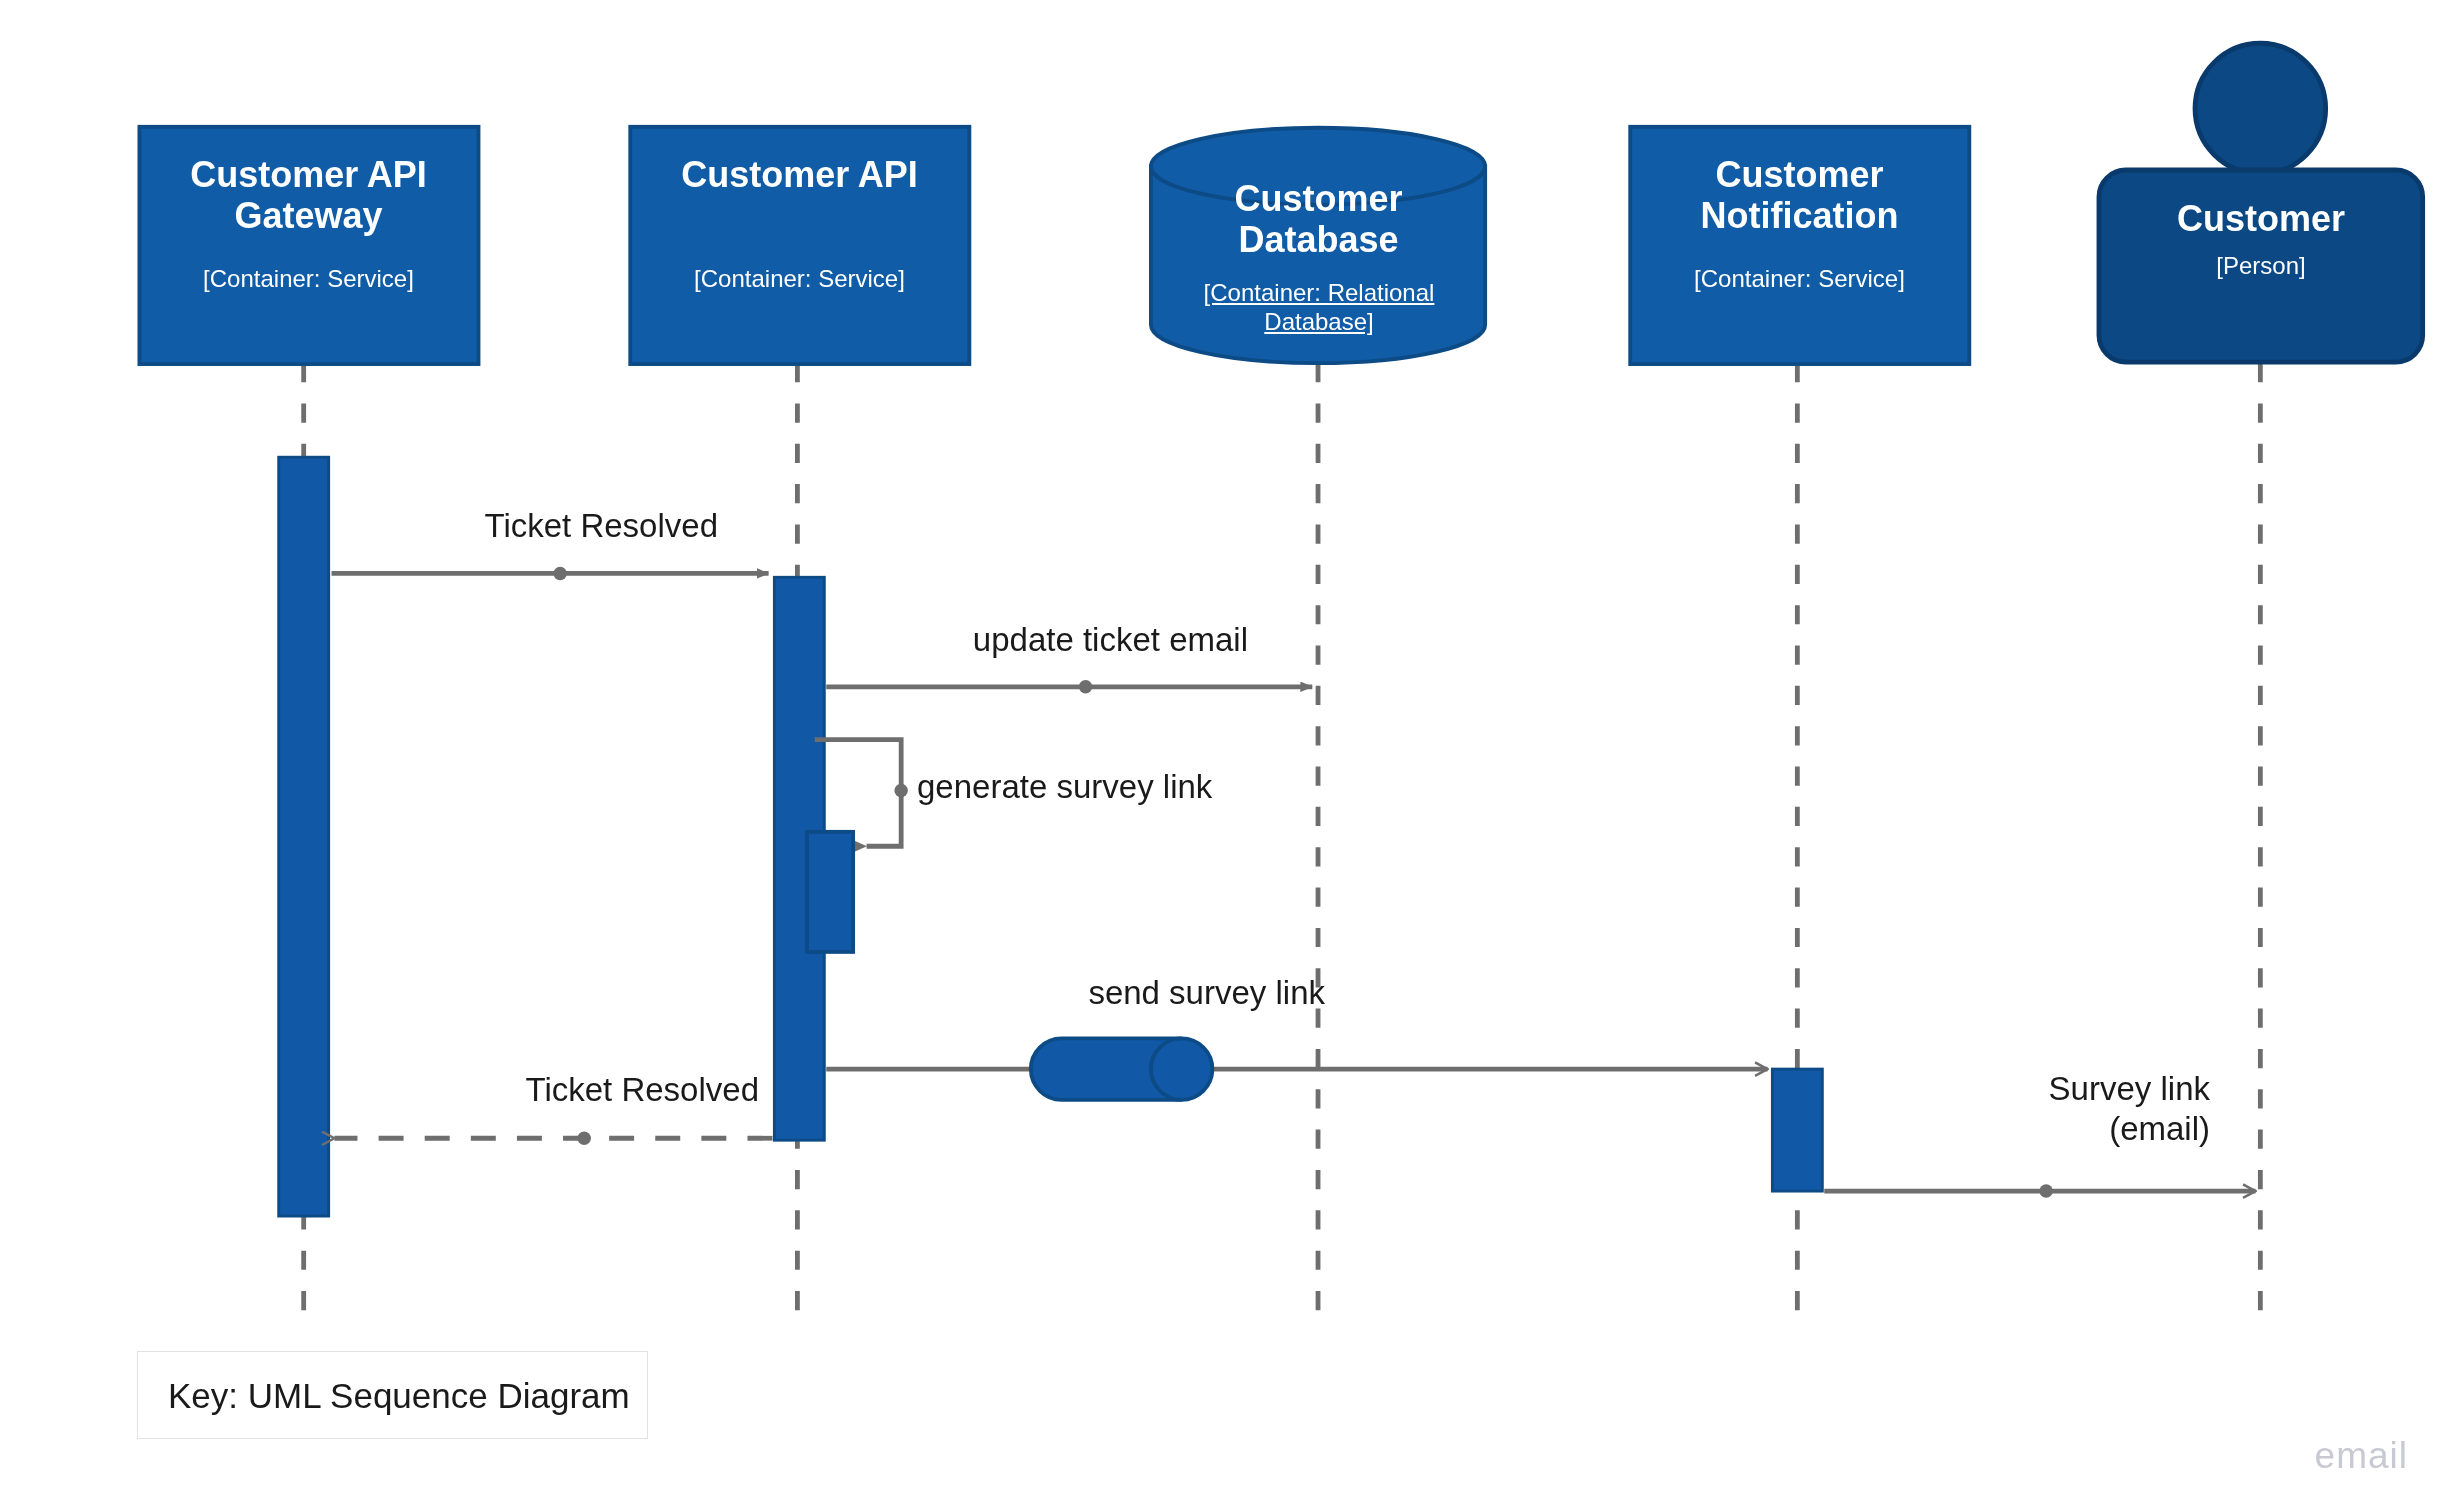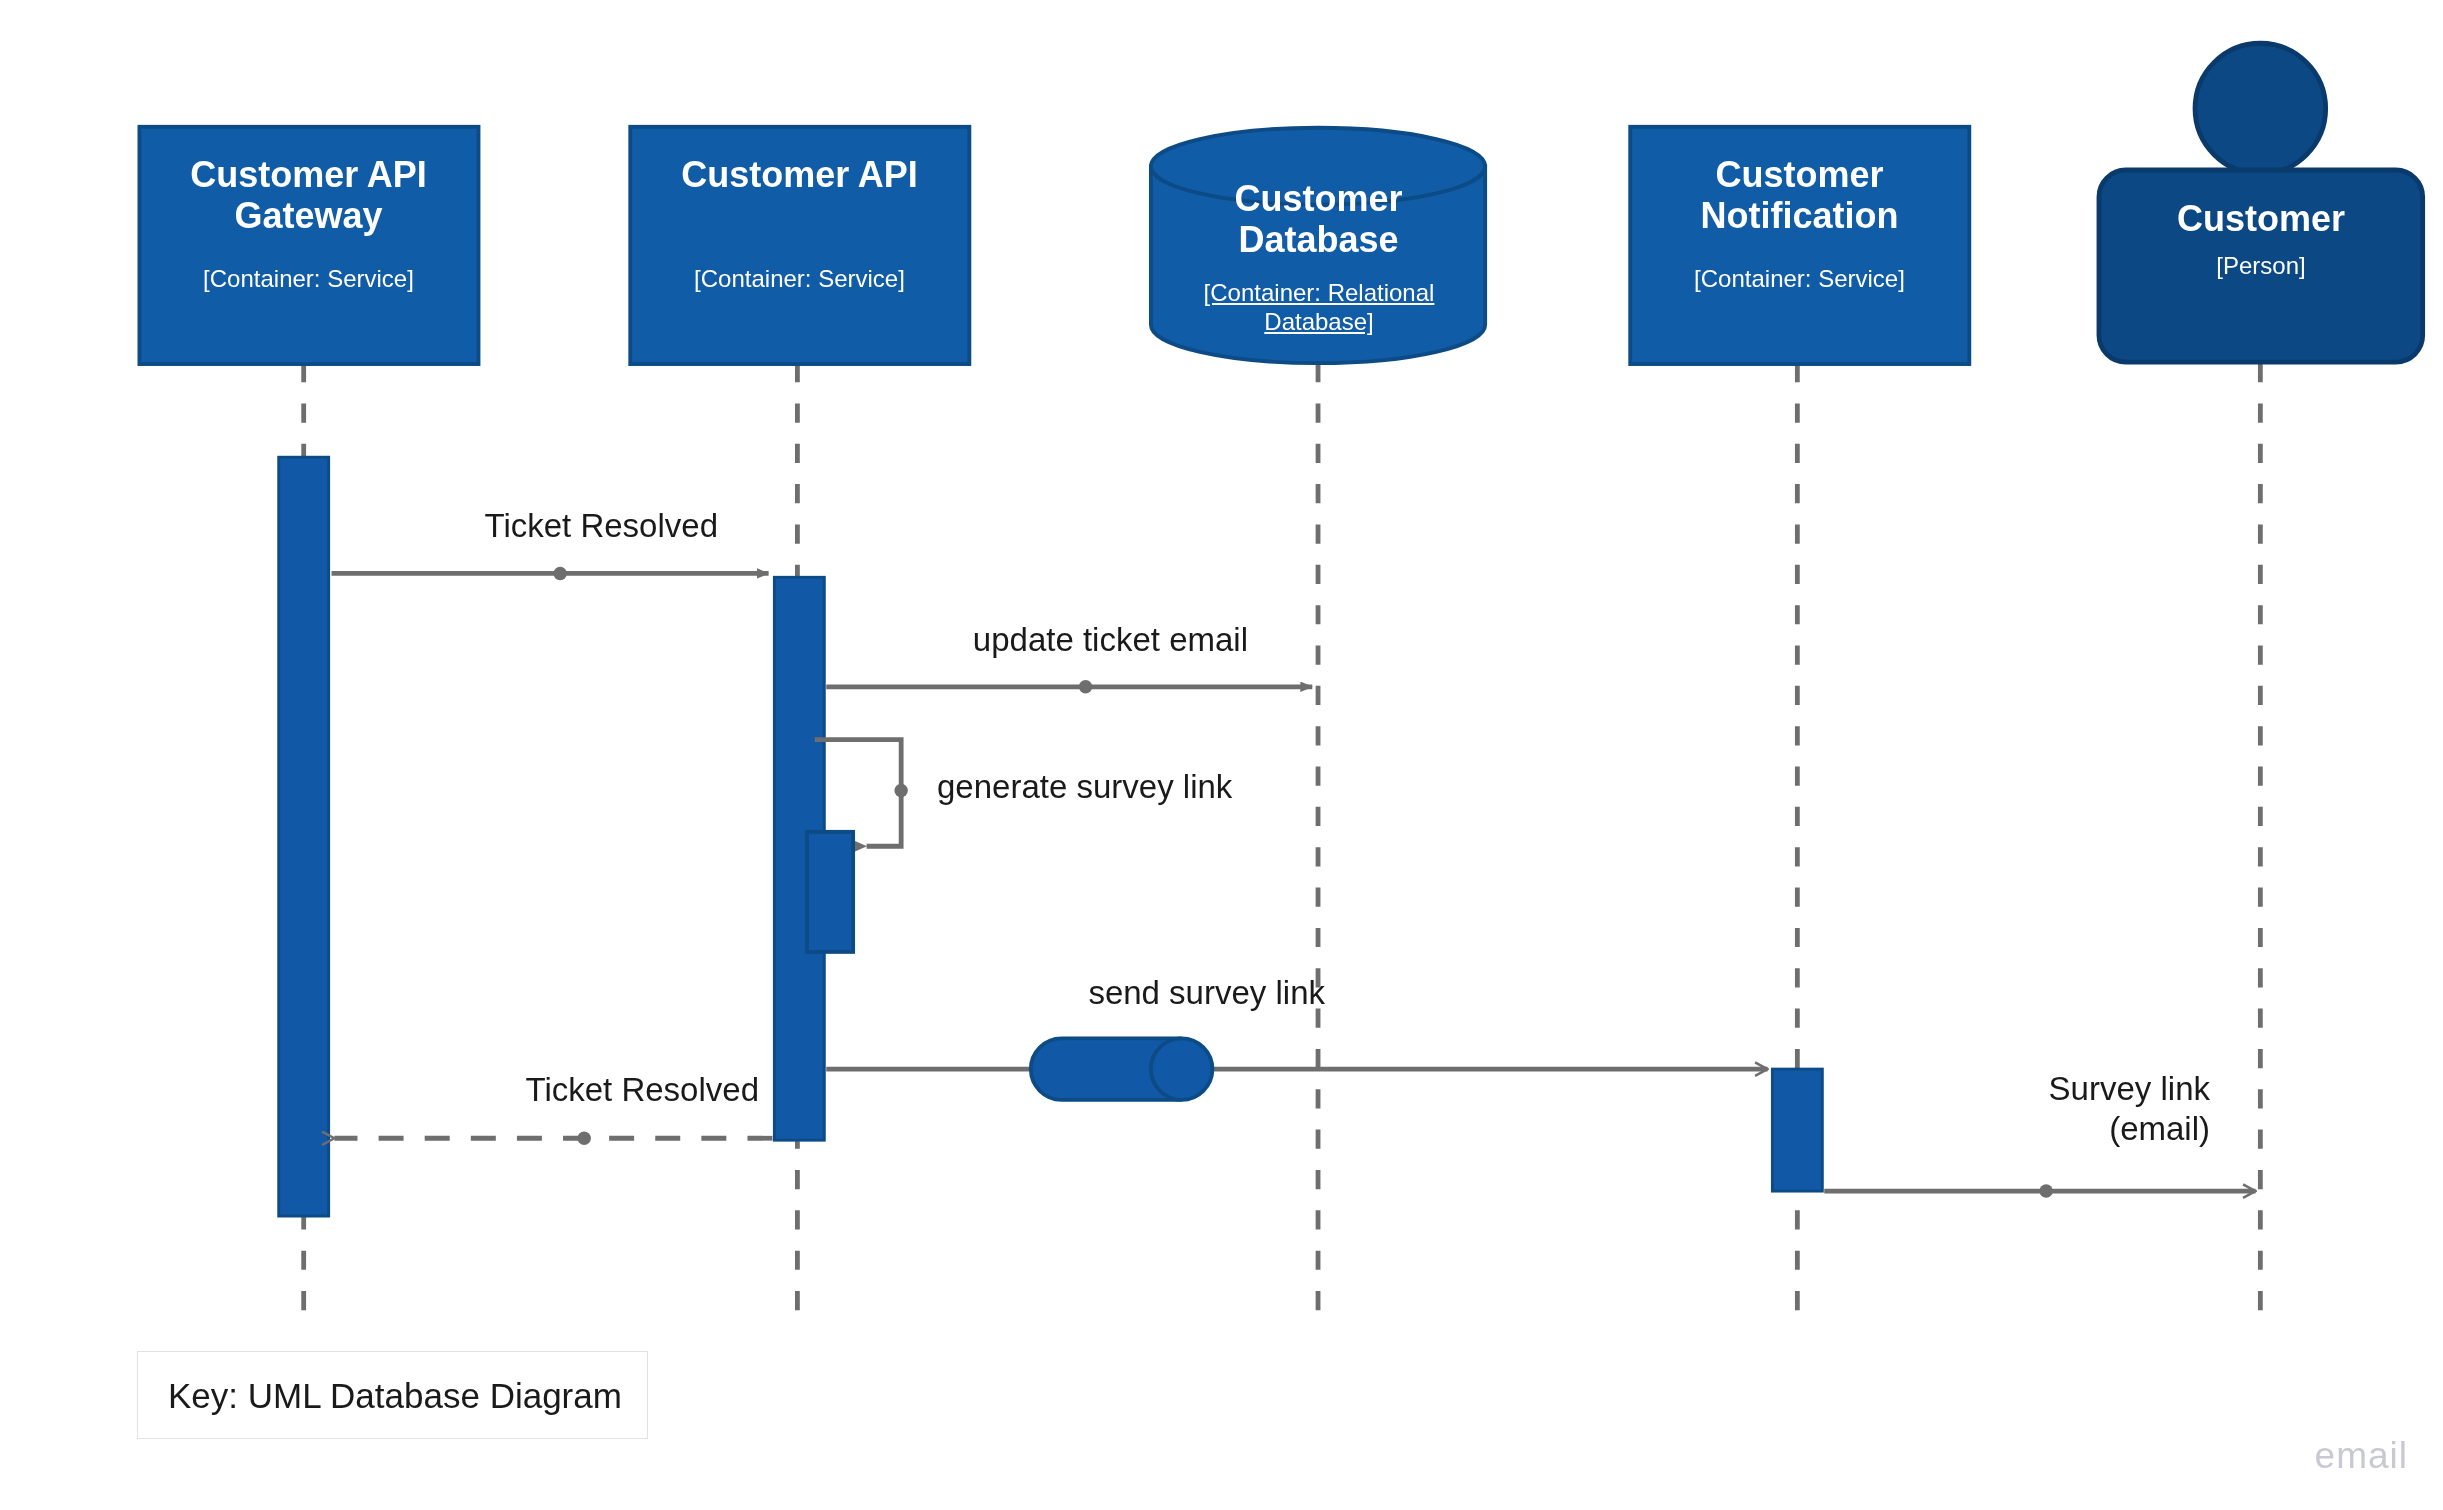--- a/index.html
+++ b/index.html
@@ -179,25 +179,25 @@
 <div class="hdr-title" style="left:1630px; top:154px; width:339px;"><span>Customer</span><br><span>Notification</span></div>
 <div class="hdr-sub" style="left:1630px; top:265px; width:339px;">[Container: Service]</div>
 
 <div class="hdr-title" style="left:2099px; top:198px; width:324px;">Customer</div>
 <div class="hdr-sub" style="left:2099px; top:252px; width:324px;text-align:center;">[Person]</div>
 
 <div class="lbl" style="left:382px; top:506px; width:336px;">Ticket Resolved</div>
 
 <div class="lbl" style="left:845px; top:620px; width:403px;">update ticket email</div>
 
-<div class="lbl" style="left:917px; top:767px; width:403px; text-align:left;margin-left:20px;">generate survey link</div>
+<div class="lbl" style="left:917px; top:767px; width:403px; text-align:left;">generate survey link</div>
 
 <div class="lbl" style="left:922px; top:973px; width:403px;">send survey link</div>
 
 <div class="lbl" style="left:375px; top:1070px; width:384px;">Ticket Resolved</div>
 
 <div class="lbl" style="left:1883px; top:1069px; width:327px;"><span>Survey link</span><br><span>(email)</span></div>
 
 <div class="keybox"></div>
-<div class="keybox-text">Key: UML Database Diagram</div>
+<div class="keybox-text">Key: UML Sequence Diagram</div>
 
 <div class="miro">email</div>
 
 
 </body></html>

